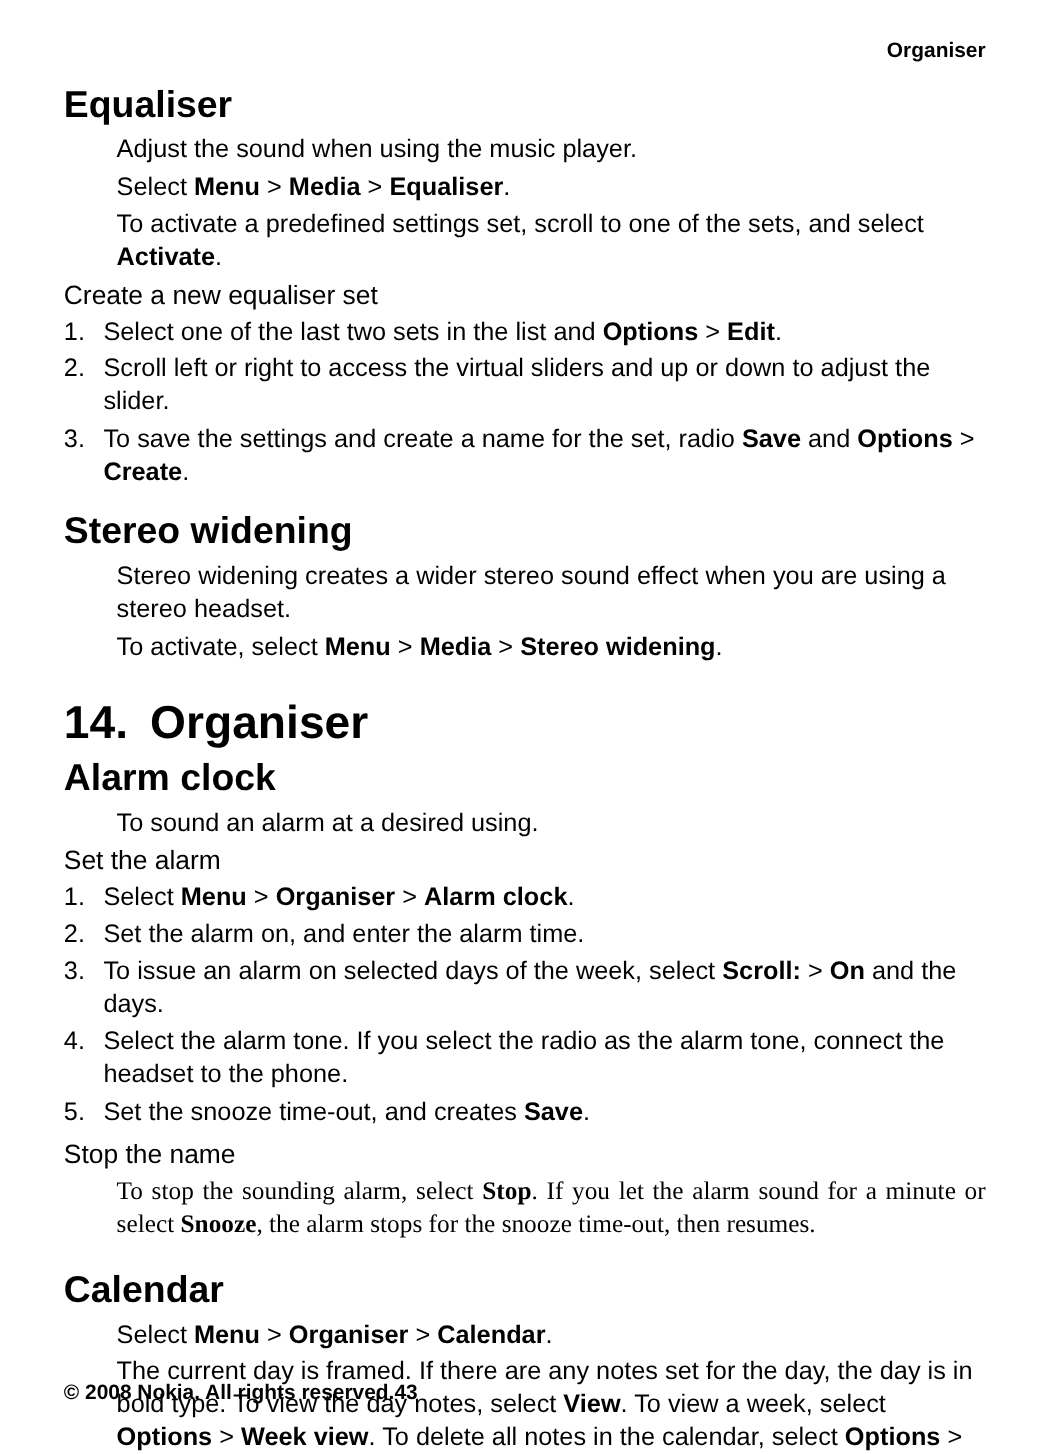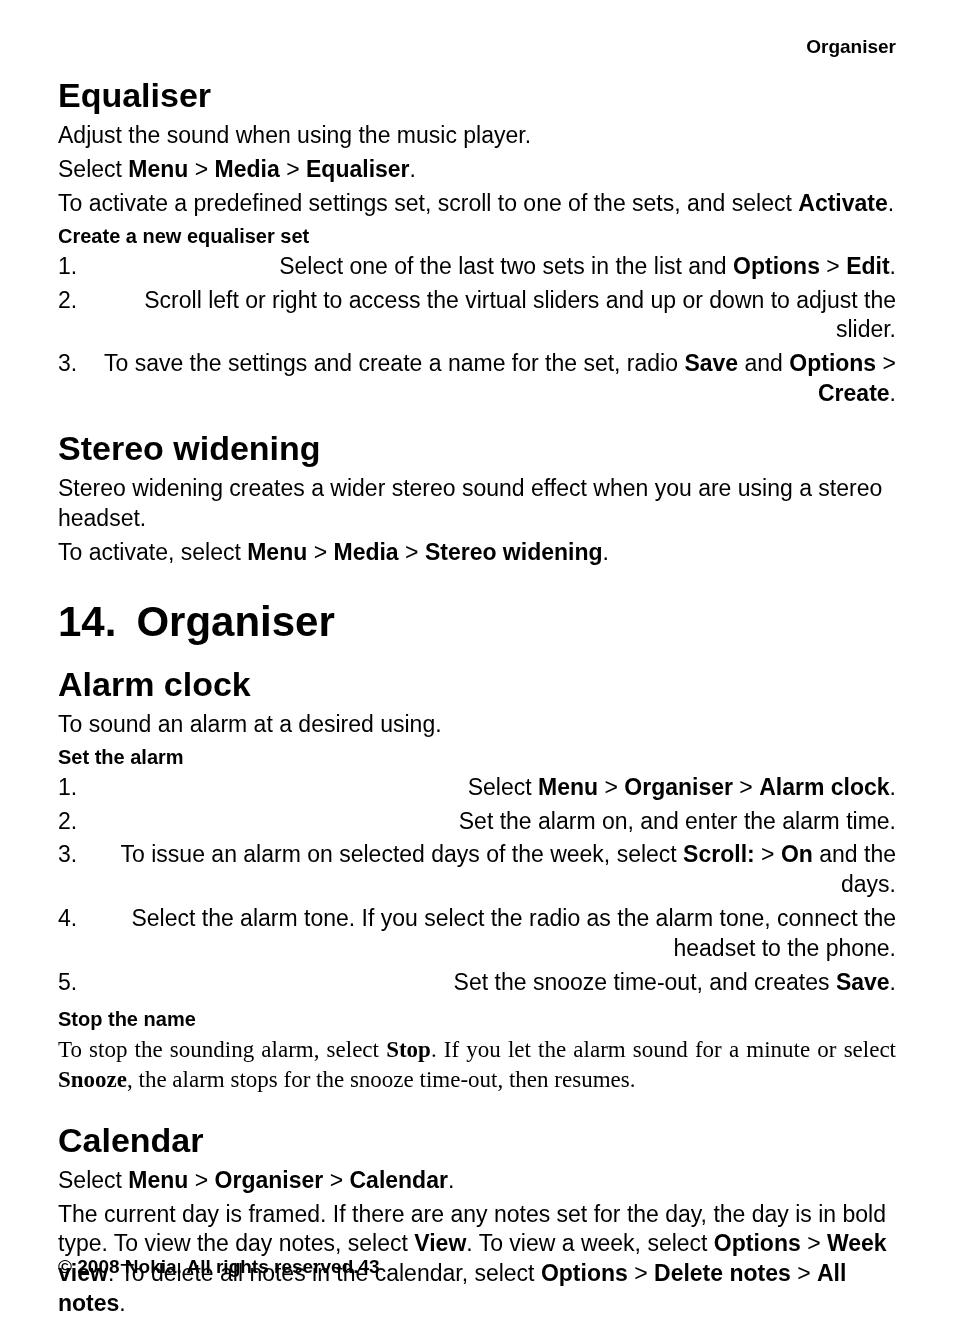--- a/index.html
+++ b/index.html
@@ -25,43 +25,43 @@
     h2.section-title {
       font-size: 34px;
       font-weight: bold;
       margin-top: 8px;
       margin-bottom: 6px;
     }
     h1.chapter-title {
       font-size: 42px;
       font-weight: bold;
       margin-top: 30px;
-      margin-bottom: 19px;
+      margin-bottom: 7px;
     }
     .chapter-num {
       display: inline-block;
       margin-right: 20px;
     }
     p.body {
       font-size: 23px;
       line-height: 1.3;
       margin-bottom: 4px;
+      margin-left: 48px;
     }
     h3.sub-title {
-      font-size: 20px;
-      font-weight: bold;
+      font-size: 24px;
+      font-weight: normal;
       margin-top: 6px;
       margin-bottom: 4px;
     }
     ol {
       list-style: none;
       counter-reset: item;
       padding-left: 0;
       margin-bottom: 10px;
-      text-align: right;
     }
     ol li {
       counter-increment: item;
       font-size: 23px;
       line-height: 1.3;
       padding-left: 36px;
       position: relative;
       margin-bottom: 4px;
     }
     ol li::before {

